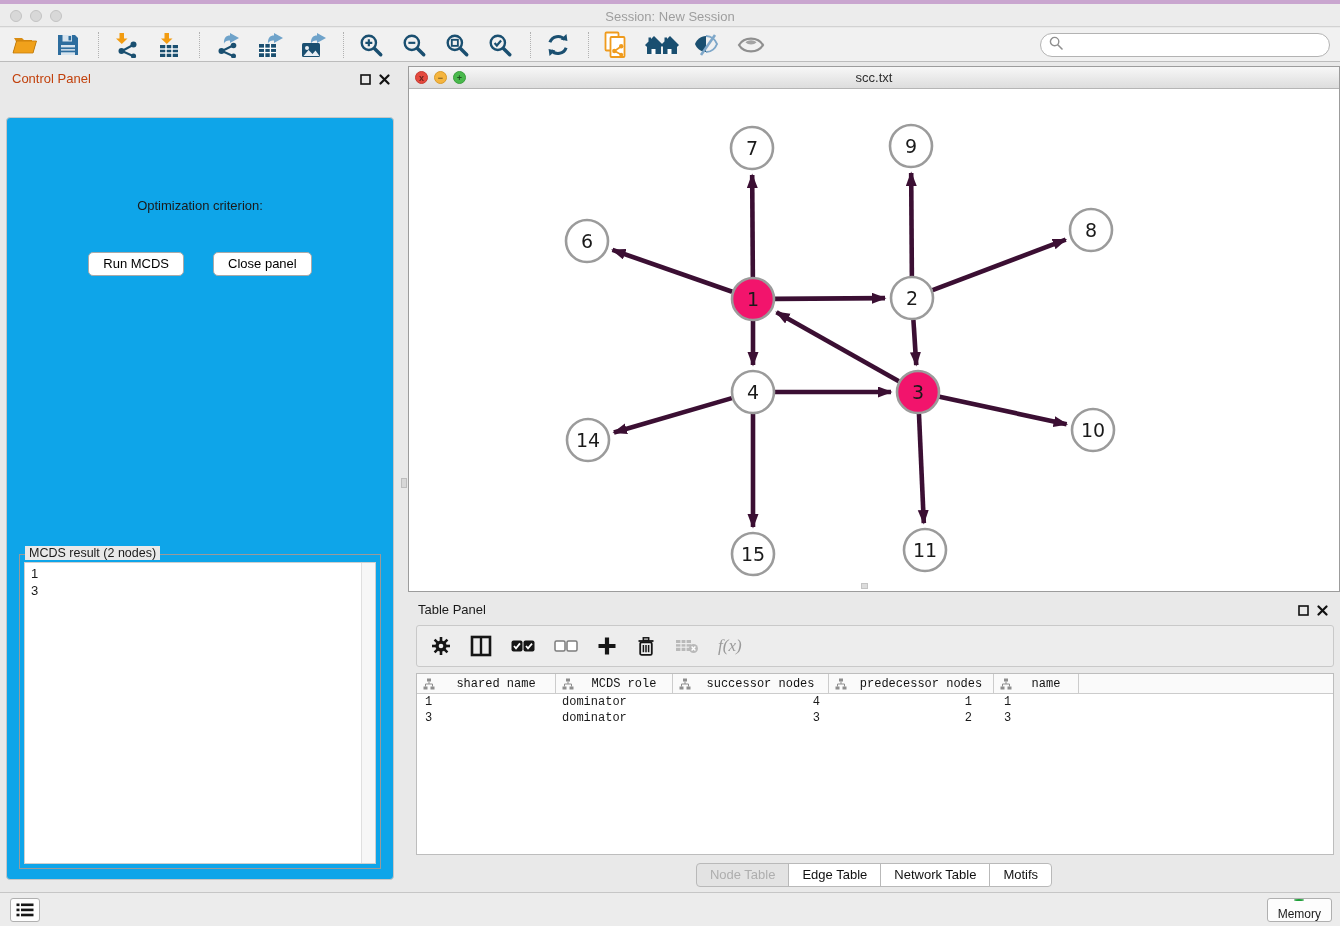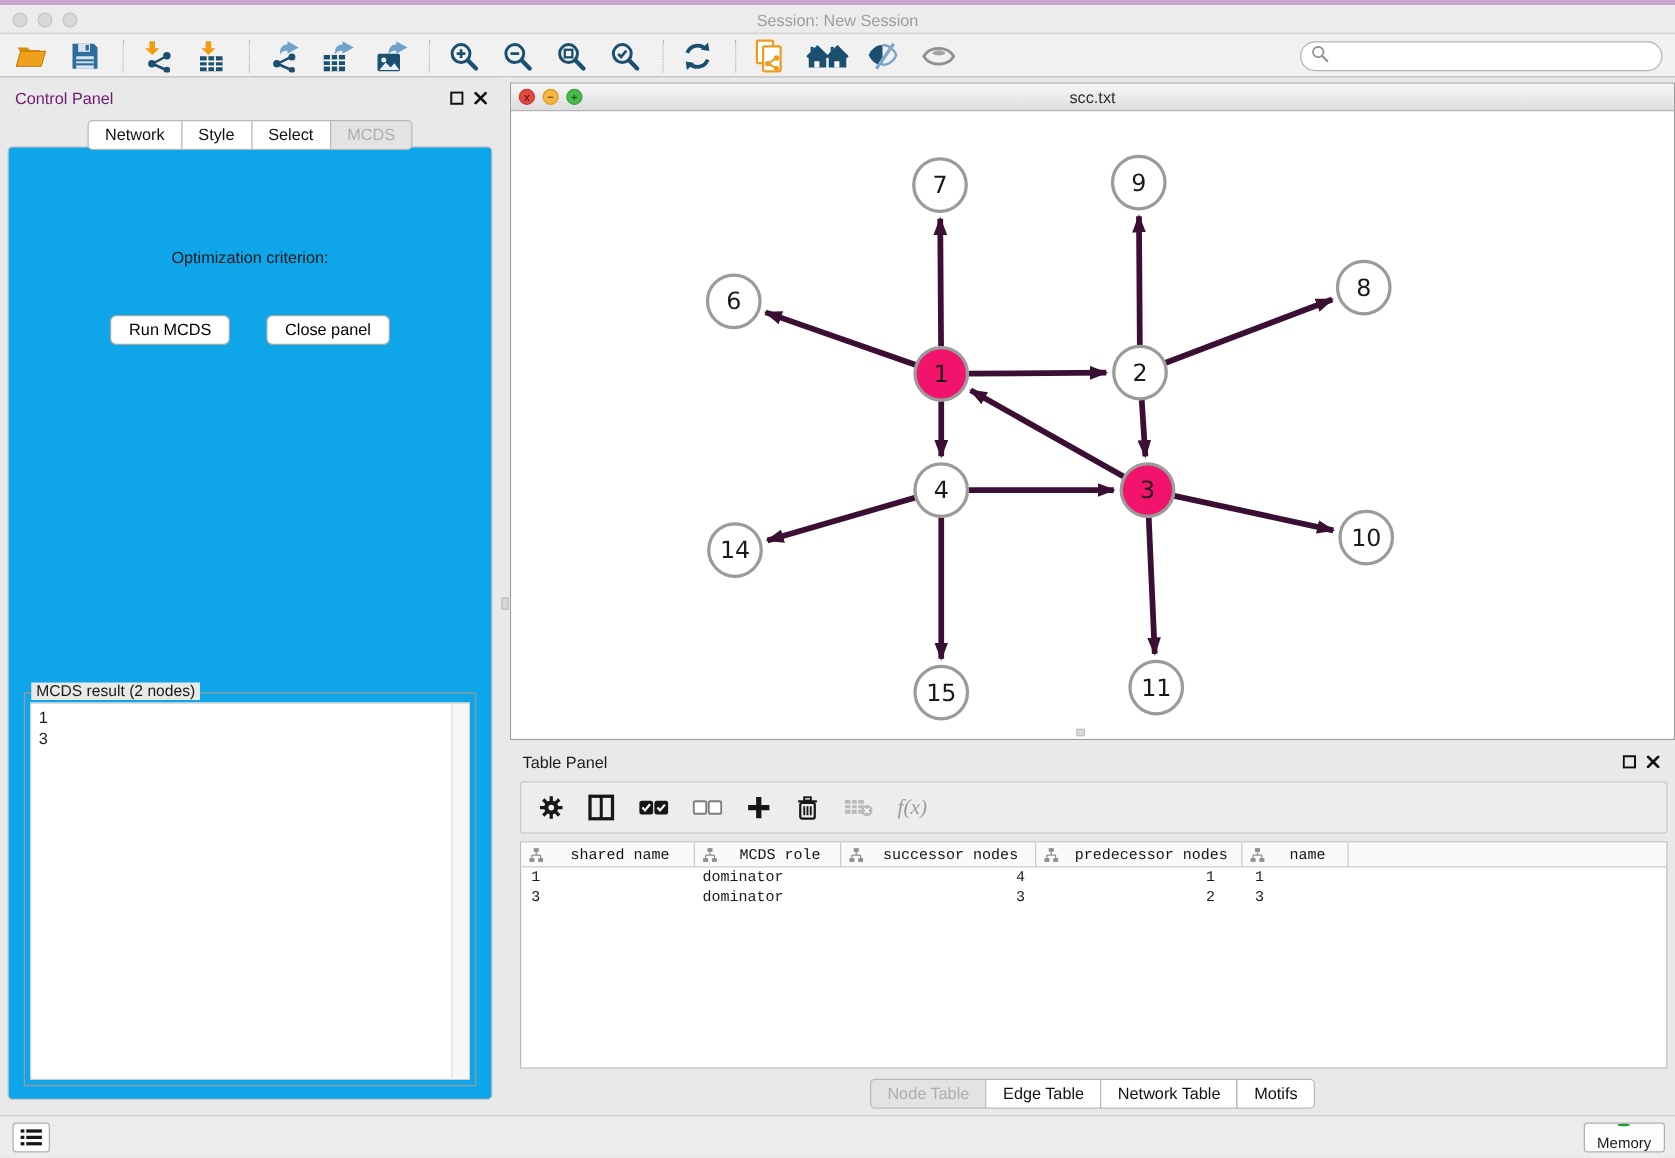--- a/index.html
+++ b/index.html
@@ -16,21 +16,21 @@
   .main-toolbar { position:absolute; left:0; top:28px; width:1340px; height:34px; background:#f1f1f1; border-bottom:1px solid #bcbcbc; display:flex; align-items:center; padding-left:10px; }
   .tbtn { width:30px; height:30px; display:flex; align-items:center; justify-content:center; margin-right:13px; flex:none; }
   .tbtn svg { display:block; }
   .tsep { width:1px; height:26px; border-left:1px dotted #b2b2b2; margin:0 12px 0 2px; flex:none; }
   .search-box { position:absolute; right:10px; top:5px; width:290px; height:24px; background:#fff; border:1px solid #b3b3b3; border-radius:13px; display:flex; align-items:center; padding-left:8px; }
   .search-box input { border:none; outline:none; flex:1; font-size:12px; background:transparent; height:20px; margin-left:5px; }
 
   
   .control-panel { position:absolute; left:0; top:62px; width:400px; height:830px; }
   .cp-header { position:absolute; left:0; top:0; width:100%; height:30px; }
-  .cp-title { position:absolute; left:12px; top:9px; font-size:13px; color:#701a75; }
+  .cp-title { position:absolute; left:12px; top:9px; font-size:13px; color:#c2410c; }
   .panel-icons { position:absolute; right:10px; top:9px; display:flex; gap:8px; align-items:center; }
   .tab-row { display:flex; justify-content:center; position:absolute; left:0; right:0; z-index:3; }
   .tab { background:#fff; border:1px solid #b9b9b9; margin-left:-1px; font-size:13px; padding:3px 13px 4px; color:#111; white-space:nowrap; }
   .tab:first-child { border-radius:4px 0 0 4px; margin-left:0; }
   .tab:last-child { border-radius:0 4px 4px 0; }
   .tab.active { background:#e3e3e3; color:#aeaeae; }
   .cp-tabs { top:34px; }
   .cp-body { position:absolute; left:6px; right:6px; top:55px; bottom:12px; background:#0ea5e9; border:1px solid #c6c6c6; border-radius:4px; }
   .opt-label { position:absolute; left:0; right:0; top:80px; text-align:center; font-size:13px; }
   .criterion-select { position:absolute; left:38px; top:100px; width:312px; height:23px; background:#fff; border:1px solid #a6a6a6; border-radius:5px; font-size:13px; display:flex; align-items:center; padding-left:10px; }
@@ -260,26 +260,20 @@
     <span class="cp-title">Control Panel</span>
     <span class="panel-icons">
       <span><svg width="11" height="11" viewBox="0 0 11 11">
             <rect x="1" y="1" width="9" height="9" fill="none" stroke="#111" stroke-width="1.6"></rect>
           </svg></span>
       <span><svg width="11" height="11" viewBox="0 0 11 11">
             <path d="M1.5 1.5l8 8M9.5 1.5l-8 8" stroke="#111" stroke-width="2.2" stroke-linecap="round"></path>
           </svg></span>
     </span>
   </div>
-  <div class="tab-row cp-tabs" id="cp-tabs">
-      <div class="tab">Network</div>
-      <div class="tab">Style</div>
-      <div class="tab">Select</div>
-      <div class="tab active">MCDS</div>
-    </div>
   <div class="cp-body">
     <div class="opt-label">Optimization criterion:</div>
     <div class="btn-row">
       <button class="push-btn">Run MCDS</button>
       <button class="push-btn">Close panel</button>
     </div>
     <div class="result-group">
       <span class="result-legend">MCDS result (2 nodes)</span>
       <div class="result-text" id="result-text">
         <div class="result-scroll"></div>

